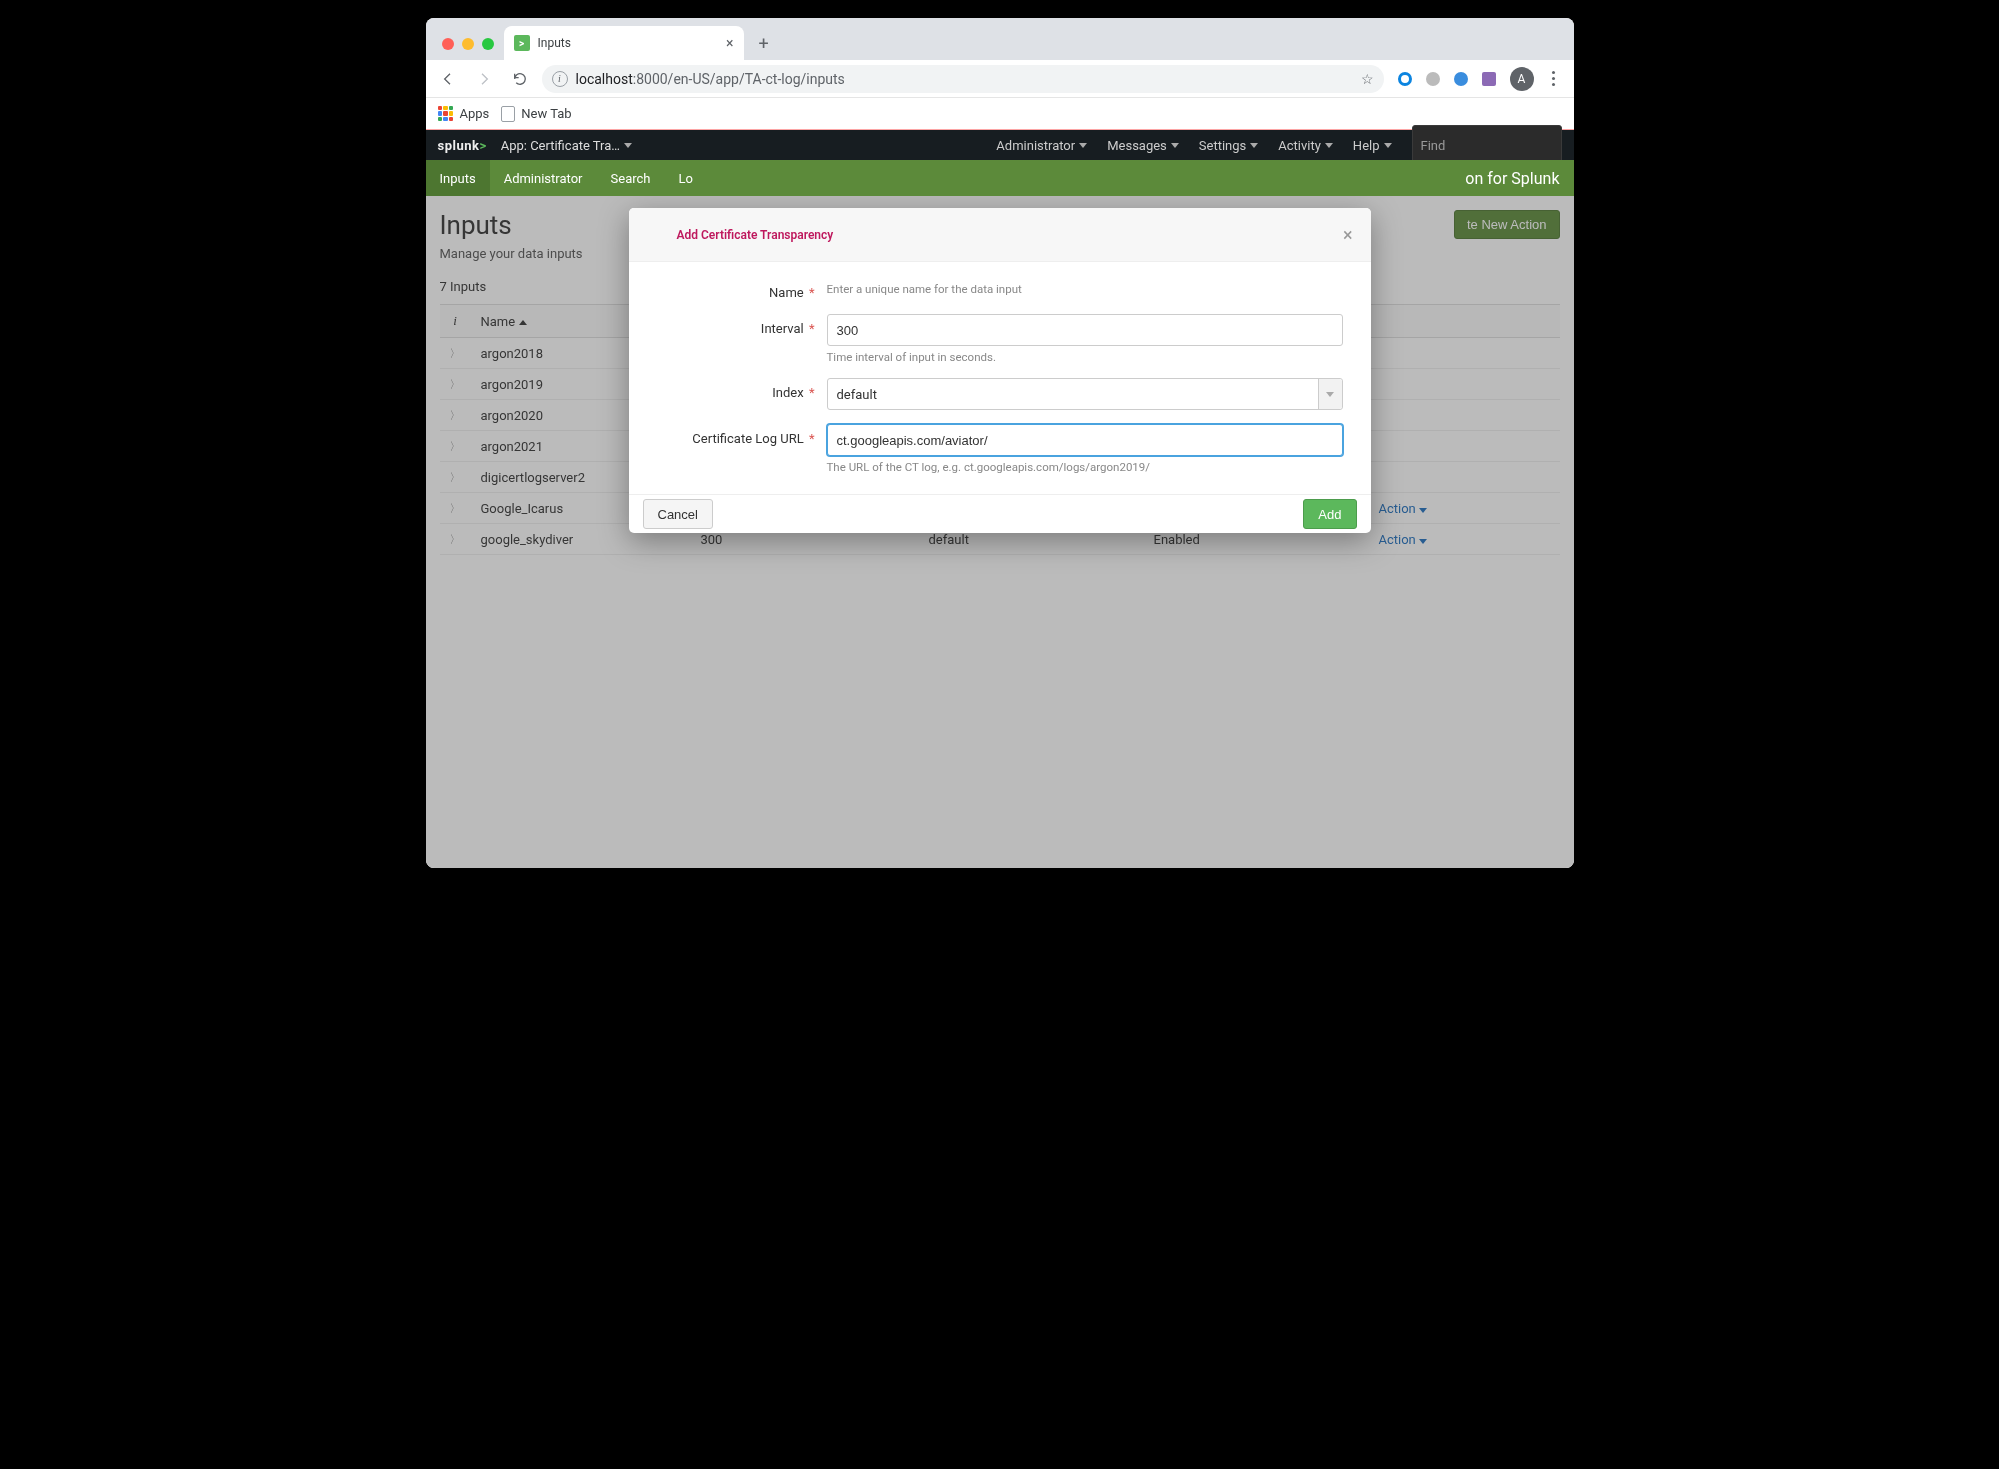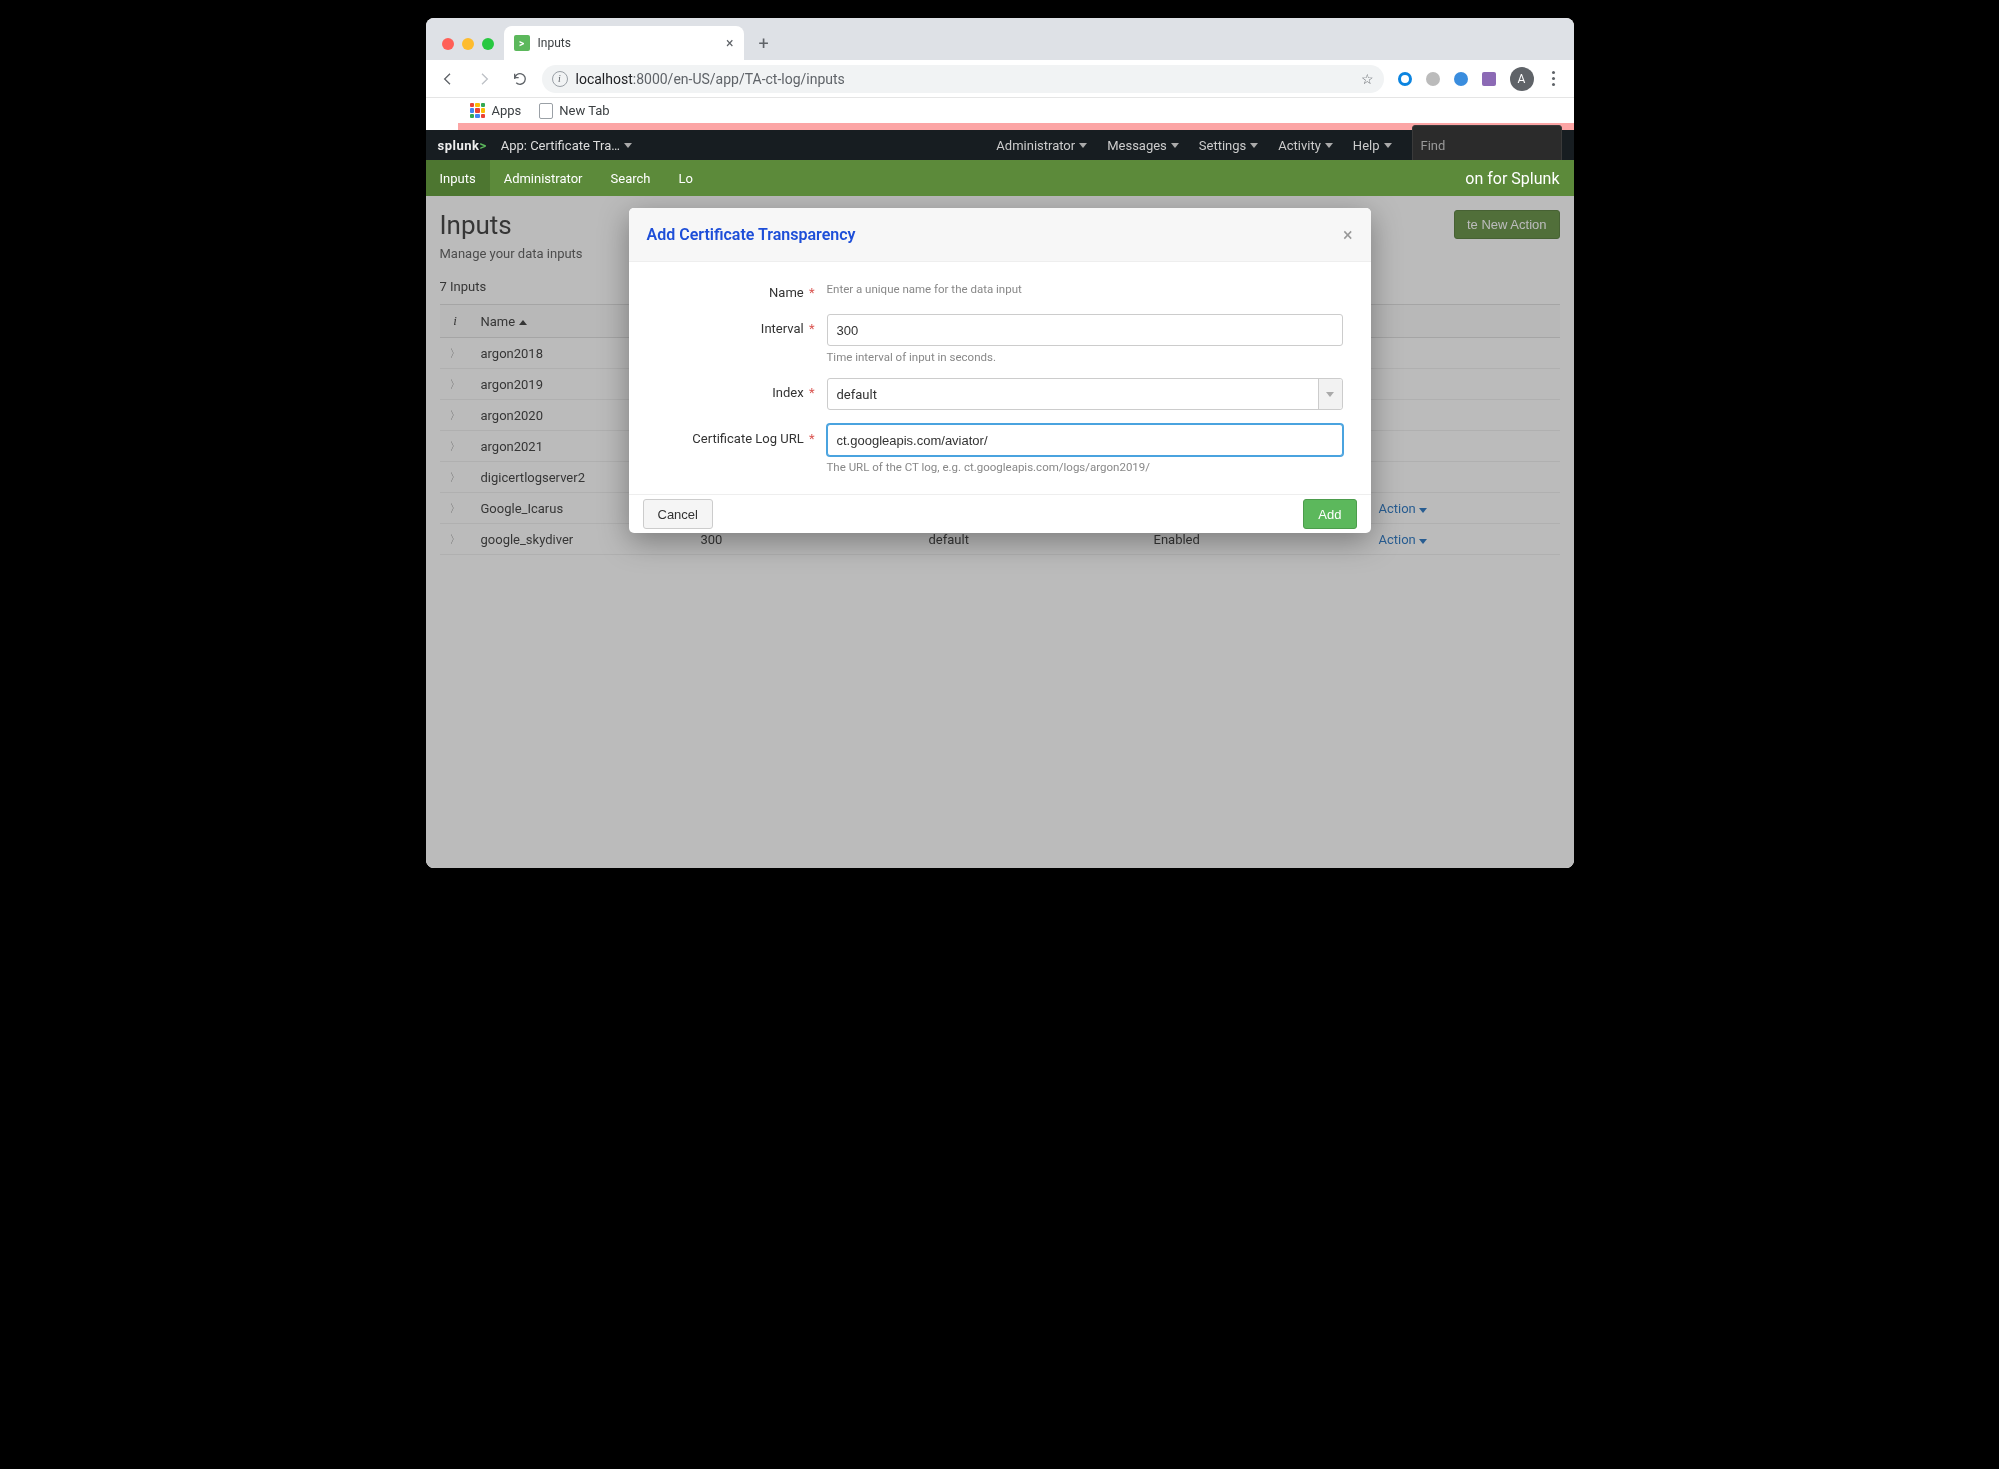--- a/index.html
+++ b/index.html
@@ -79,23 +79,23 @@
 .url-bar .info-icon { width: 16px; height: 16px; border: 1px solid #9aa0a6; border-radius: 50%; display: flex; align-items: center; justify-content: center; font-size: 10px; font-style: italic; font-family: Georgia, serif; }
 .url-bar .star { margin-left: auto; color: #5f6368; }
 .ext-icons { display: flex; align-items: center; gap: 14px; padding: 0 6px; }
 .ext-dot { width: 14px; height: 14px; border-radius: 50%; }
 .avatar-circle { width: 24px; height: 24px; border-radius: 50%; background: #5f6368; color: #fff; display: flex; align-items: center; justify-content: center; font-size: 12px; }
 .chrome-menu { width: 24px; display: flex; flex-direction: column; align-items: center; gap: 3px; }
 .chrome-menu div { width: 3px; height: 3px; background: #5f6368; border-radius: 50%; }
 
 
 .chrome-bookmarks {
-  height: 32px; background: #fff; border-bottom: 7px solid #fca5a5;
-  display: flex; align-items: center; padding: 0 12px; gap: 18px;
-  font-size: 13px; color: #3c4043; margin-left: 32px;
+  height: 32px; background: #fff; border-bottom: 1px solid #fca5a5;
+  display: flex; align-items: center; padding: 0 12px; gap: 12px;
+  font-size: 13px; color: #3c4043;
 }
 .bk-item { display: flex; align-items: center; gap: 6px; }
 .apps-icon { width: 16px; height: 16px; display: grid; grid-template-columns: repeat(3,1fr); grid-template-rows: repeat(3,1fr); gap: 1px; }
 .apps-icon span { background: #5f6368; border-radius: 1px; }
 .apps-icon span:nth-child(1){background:#ea4335}.apps-icon span:nth-child(2){background:#fbbc04}.apps-icon span:nth-child(3){background:#34a853}.apps-icon span:nth-child(4){background:#4285f4}.apps-icon span:nth-child(5){background:#ea4335}.apps-icon span:nth-child(6){background:#fbbc04}.apps-icon span:nth-child(7){background:#34a853}.apps-icon span:nth-child(8){background:#4285f4}.apps-icon span:nth-child(9){background:#ea4335}
 .file-icon { width: 14px; height: 16px; border: 1px solid #9aa0a6; border-radius: 2px; position: relative; }
 
 
 .splunk-header {
   height: 30px; background: #171d21; color: #ddd;
@@ -149,21 +149,21 @@
 .modal {
   position: absolute; top: 12px; left: 50%; transform: translateX(-50%);
   width: 742px; background: #fff; border-radius: 5px;
   box-shadow: 0 8px 30px rgba(0,0,0,.35);
   overflow: hidden;
 }
 .modal-header {
   padding: 16px 18px; border-bottom: 1px solid #eee; display: flex; align-items: center;
   background: #f7f7f7;
 }
-.modal-header h2 { font-size: 16px; font-weight: 600; color: #1d4ed8; }
+.modal-header h2 { font-size: 12px; font-weight: 600; color: #be185d; margin-left: 30px; }
 .modal-header .close-x { margin-left: auto; color: #999; font-size: 18px; cursor: pointer; }
 .modal-body { padding: 16px 28px 6px 28px; }
 .form-row { display: flex; align-items: flex-start; margin-bottom: 14px; }
 .form-row label {
   width: 170px; text-align: right; padding-right: 12px; padding-top: 7px;
   color: #333; font-size: 13px;
 }
 .req { color: #d9534f; margin-left: 2px; }
 .form-field { flex: 1; }
 .form-field input[type=text], .form-field .select {

